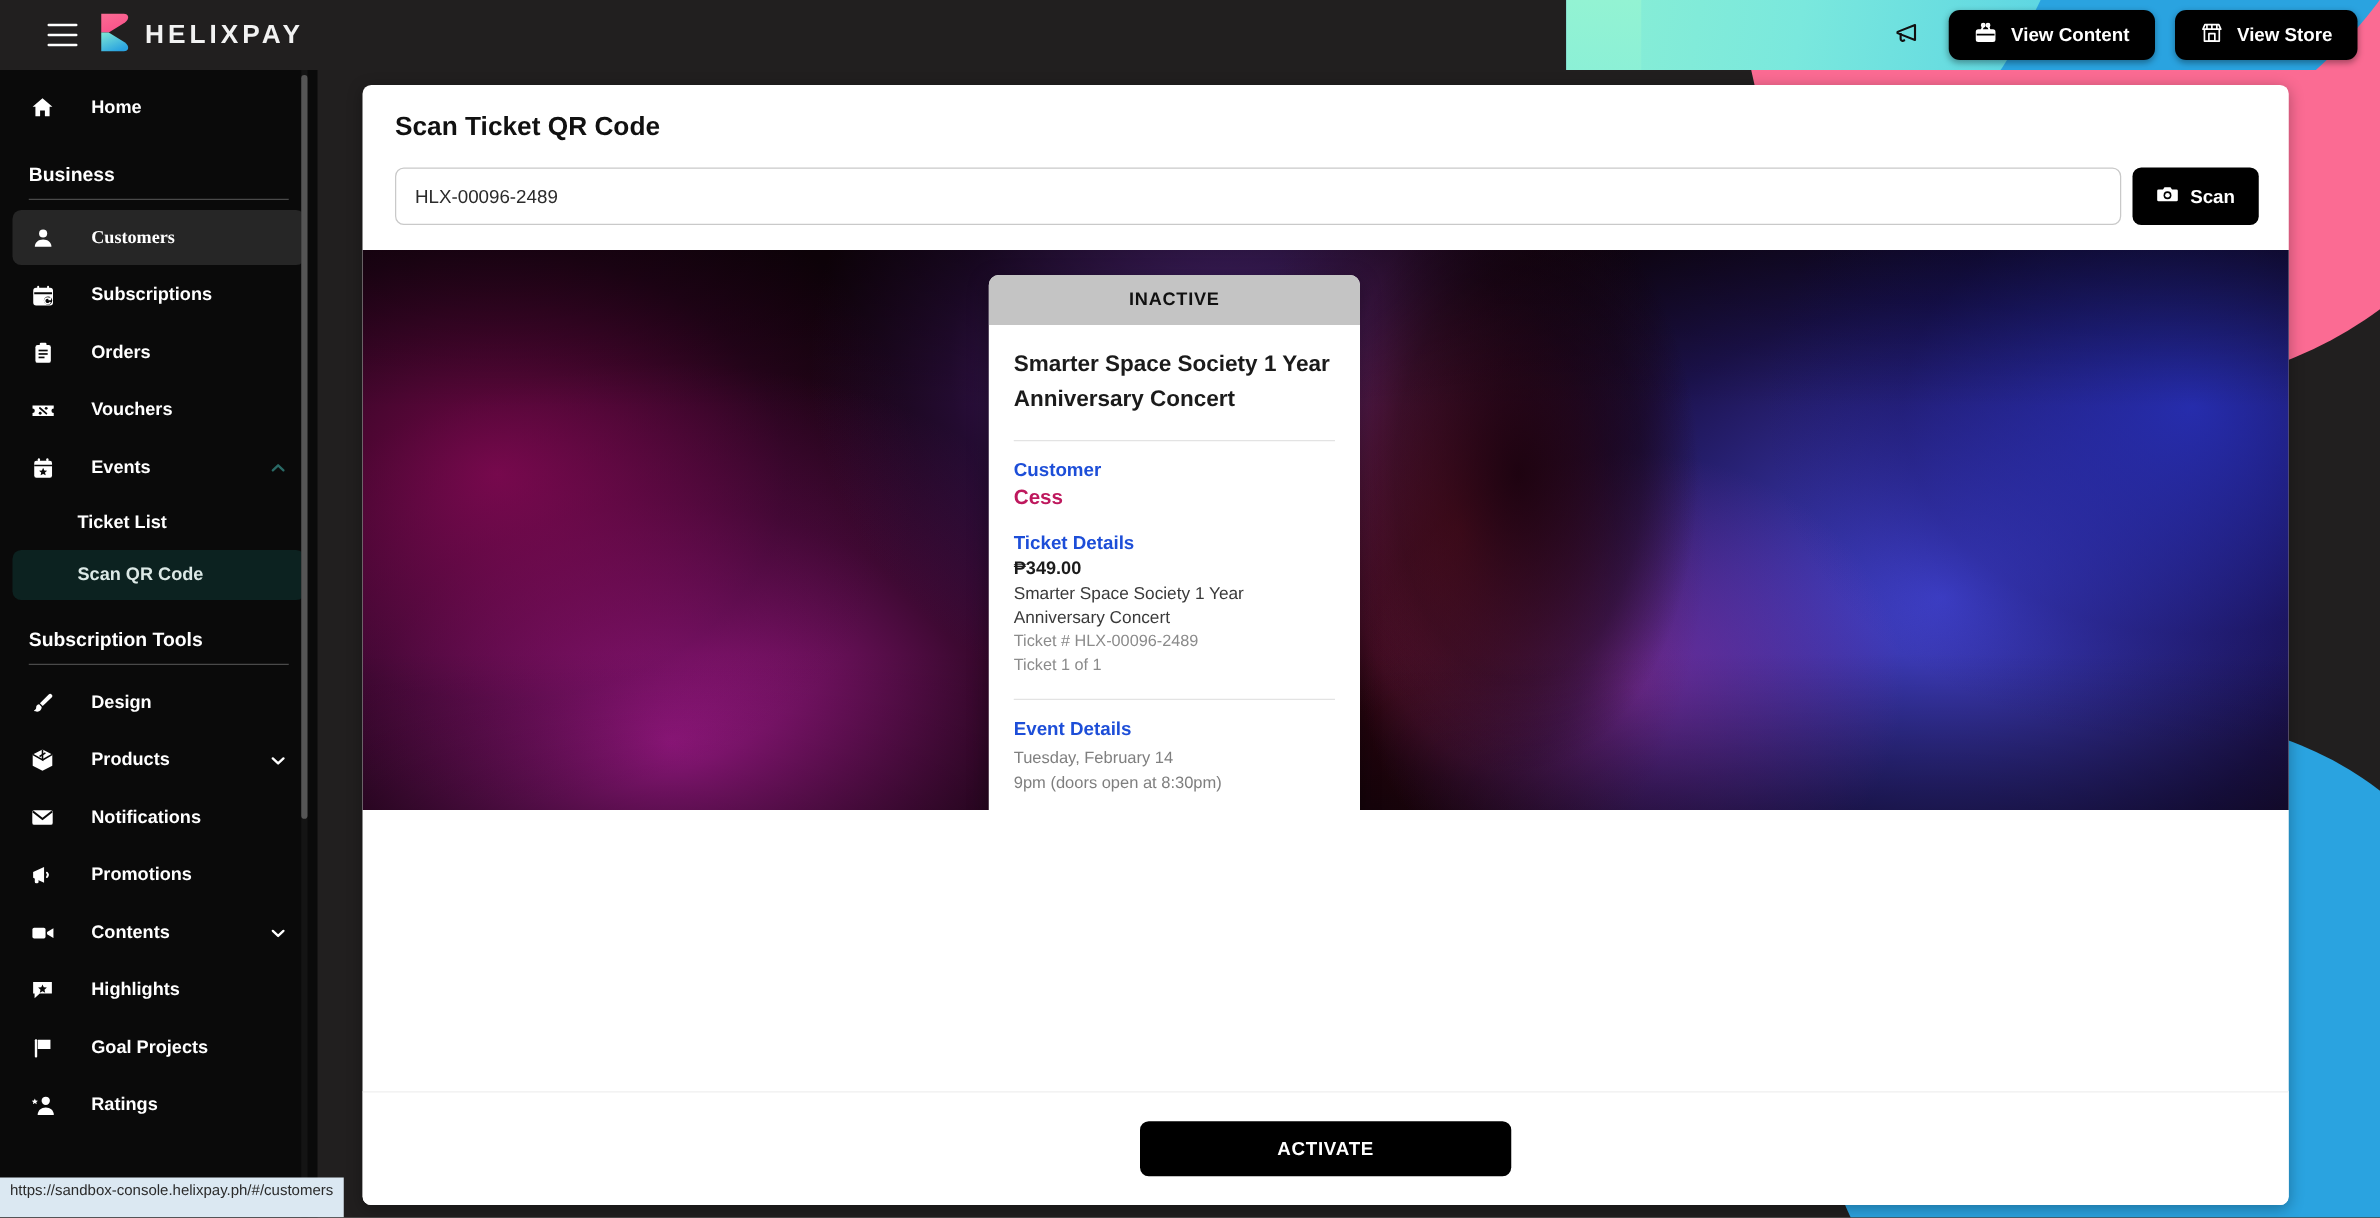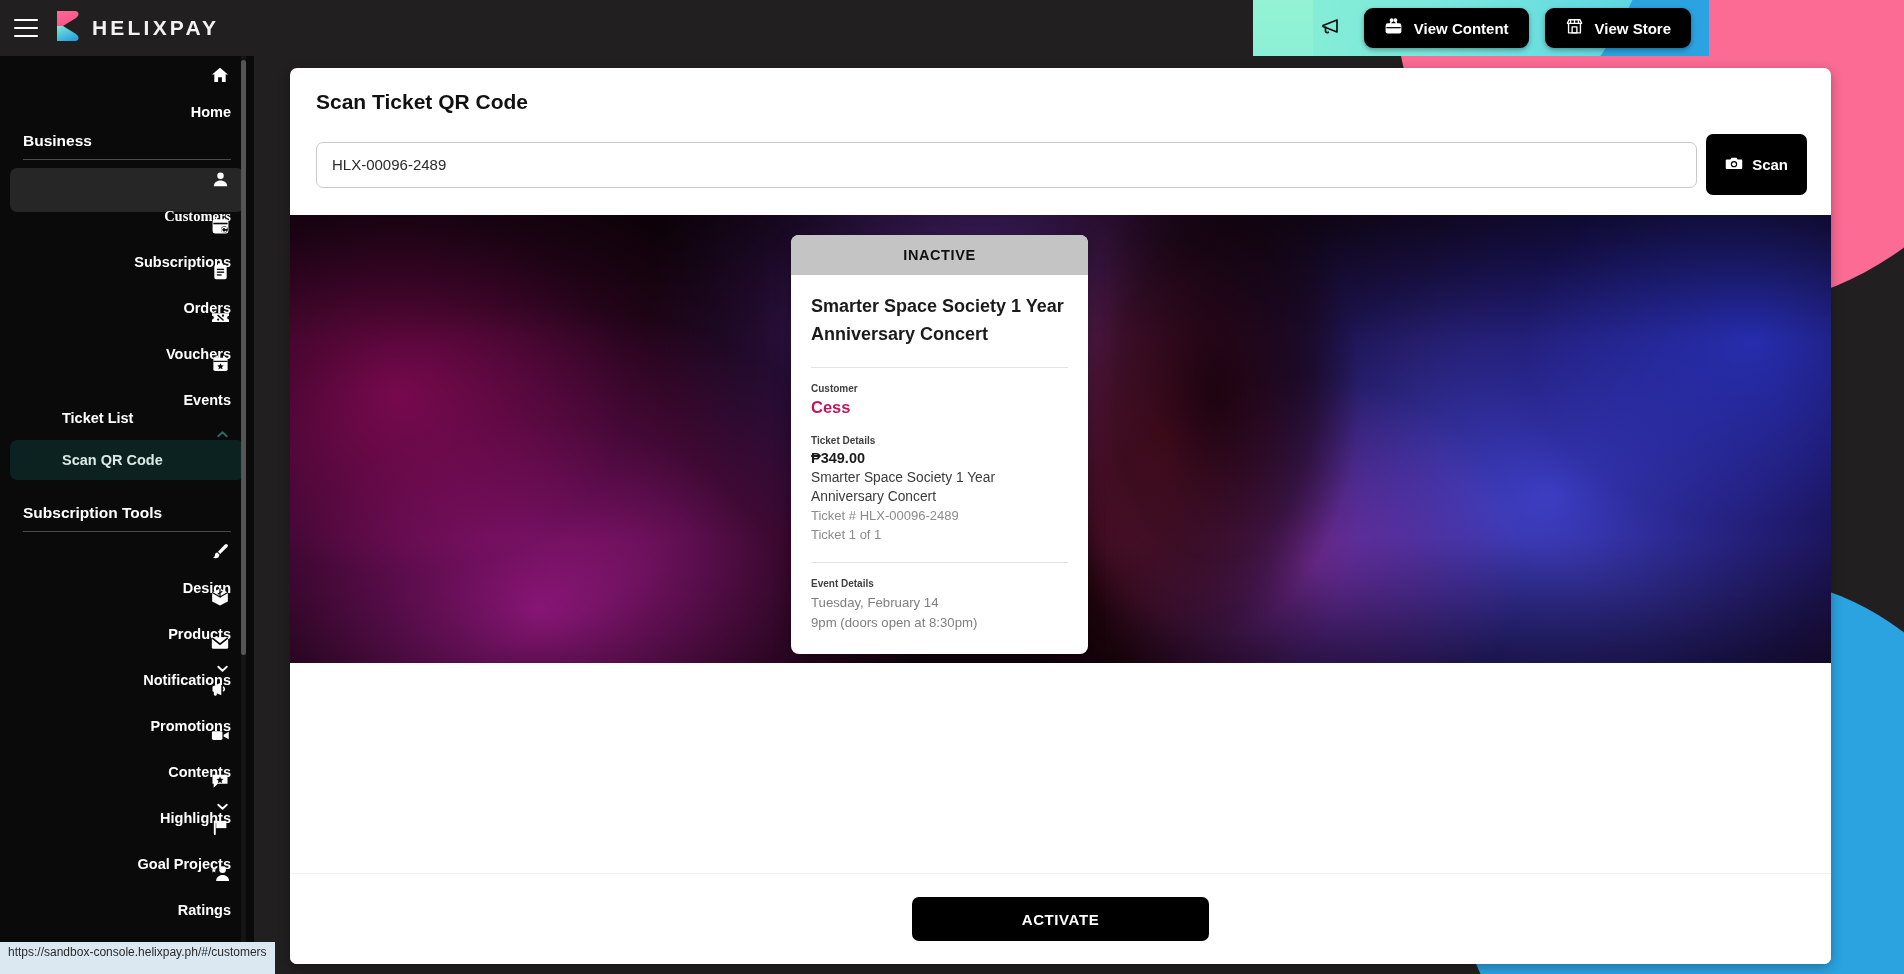--- a/index.html
+++ b/index.html
@@ -18,22 +18,22 @@
     background: #fb6b93; z-index: 1;
   }
   .bg-blue-circle {
     position: absolute; right: -110px; top: 575px;
     width: 560px; height: 560px; border-radius: 50%;
     background: #2aa3e0; z-index: 1;
   }
 
   
   .topbar {
-    position: absolute; left: 0; top: 0; width: 1709px; height: 56px;
-    z-index: 30; display: flex; align-items: center;
+    position: absolute; left: 0; top: 0; width: 1904px; height: 56px;
+    z-index: 30; display: flex; align-items: center; padding-left: 24px;
   }
   .topbar-left {
     width: 260px; height: 56px; background: #211f1f;
     display: flex; align-items: center; gap: 16px; padding-left: 14px;
     position: relative; z-index: 3;
   }
   .burger { width: 24px; height: 18px; display: flex; flex-direction: column; justify-content: space-between; cursor: pointer; }
   .burger span { display: block; height: 2px; background: #fff; border-radius: 1px; }
   .brand { display: flex; align-items: center; gap: 11px; }
   .brand-name {
@@ -79,24 +79,24 @@
   }
 
   
   .sidebar {
     position: absolute; left: 0; top: 56px; width: 254px; height: 918px;
     background: #0a0a0a; z-index: 20;
     overflow: hidden;
   }
   .sidebar-inner { padding: 0 10px; }
   .nav-item {
-    display: flex; align-items: flex-end; gap: 18px;
+    display: flex; align-items: center; gap: 28px;
     height: 44px; padding: 0 13px; margin: 2px 0;
     border-radius: 7px; color: #fff; cursor: pointer;
-    font-size: 14.5px; font-weight: 700; white-space: nowrap; flex-direction: column;
+    font-size: 14.5px; font-weight: 700; white-space: nowrap;
   }
   .nav-item.first { margin-top: 8px; }
   .nav-item .ico { width: 22px; height: 22px; flex: none; display: flex; align-items: center; justify-content: center; }
   .nav-item.active-grey { background: #262626; font-family: Liberation Serif, serif; }
   .nav-item .chev { margin-left: auto; display: flex; align-items: center; }
   .sub-item {
     display: flex; align-items: center; height: 40px;
     padding-left: 52px; margin: 2px 0; border-radius: 7px;
     color: #fff; font-size: 14.5px; font-weight: 700; cursor: pointer;
   }
@@ -131,21 +131,21 @@
     padding: 20px 24px 0 26px;
   }
   .scan-input {
     flex: 1; height: 46px; border: 1px solid #c9c9c9; border-radius: 7px;
     padding: 0 15px; font-size: 15px; color: #2b2b2b;
     font-family: "Liberation Sans", sans-serif; background: #fff;
   }
   .scan-input::placeholder { color: #9a9a9a; }
   .scan-btn {
     display: flex; align-items: center; gap: 9px;
-    height: 61px; padding: 0 19px; border: none; border-radius: 7px;
+    height: 46px; padding: 0 19px; border: none; border-radius: 7px;
     background: #000; color: #fff; font-size: 15px; font-weight: 700;
     cursor: pointer; font-family: "Liberation Sans", sans-serif;
   }
 
   
   .hero {
     position: relative; margin-top: 20px;
     width: 1541px; height: 448px; overflow: hidden;
     background: #14030d;
   }
@@ -169,21 +169,21 @@
   .ticket-status {
     background: #c4c4c4; color: #111;
     text-align: center; font-size: 14.5px; font-weight: 700;
     letter-spacing: .6px; padding: 12px 0;
   }
   .ticket-body { padding: 18px 20px 22px 20px; }
   .ticket-title {
     font-size: 18px; font-weight: 700; color: #1b1b1b; line-height: 1.55;
   }
   .hr { height: 1px; background: #e3e3e3; margin: 18px 0 15px 0; }
-  .lbl { font-size: 10px; font-weight: 700; color: #404040; margin-bottom: 4px; }
+  .lbl { font-size: 15px; font-weight: 700; color: #1d4ed8; margin-bottom: 4px; }
   .cust-name { font-size: 16.5px; font-weight: 700; color: #be185d; }
   .price { font-size: 14.5px; font-weight: 700; color: #1b1b1b; margin-bottom: 2px; }
   .td-line { font-size: 13.8px; color: #3a3a3a; line-height: 1.38; }
   .td-muted { font-size: 13px; color: #8b8b8b; line-height: 1.48; }
   .ev-line { font-size: 13.2px; color: #7f7f7f; line-height: 1.48; }
   .ev-gap { margin-top: 10px; }
 
   
   .activate-wrap {
     position: absolute; left: 0; bottom: 0; width: 1541px; height: 91px;

